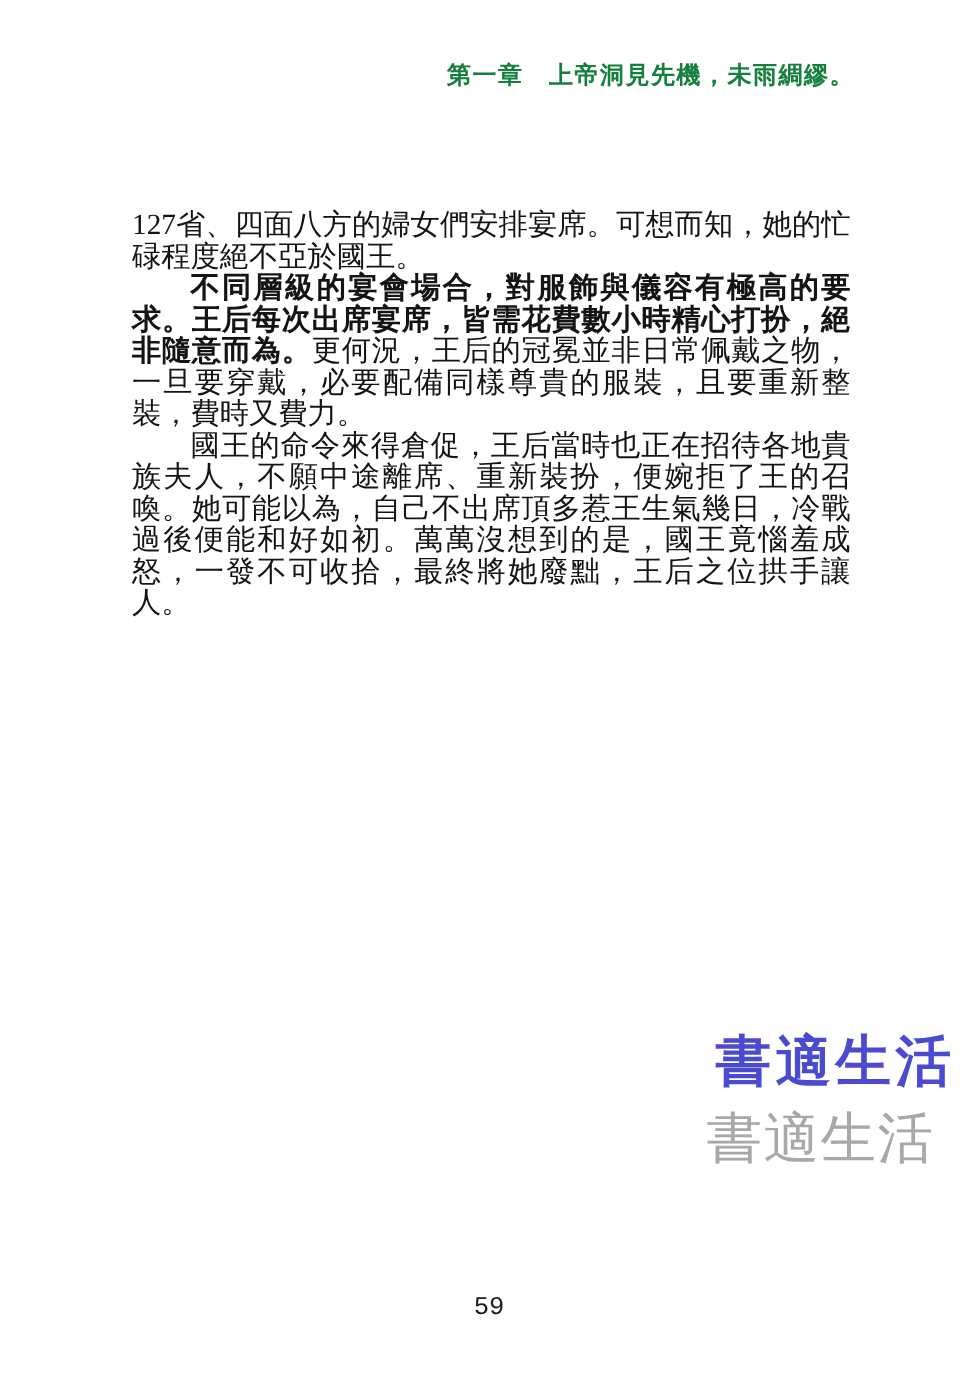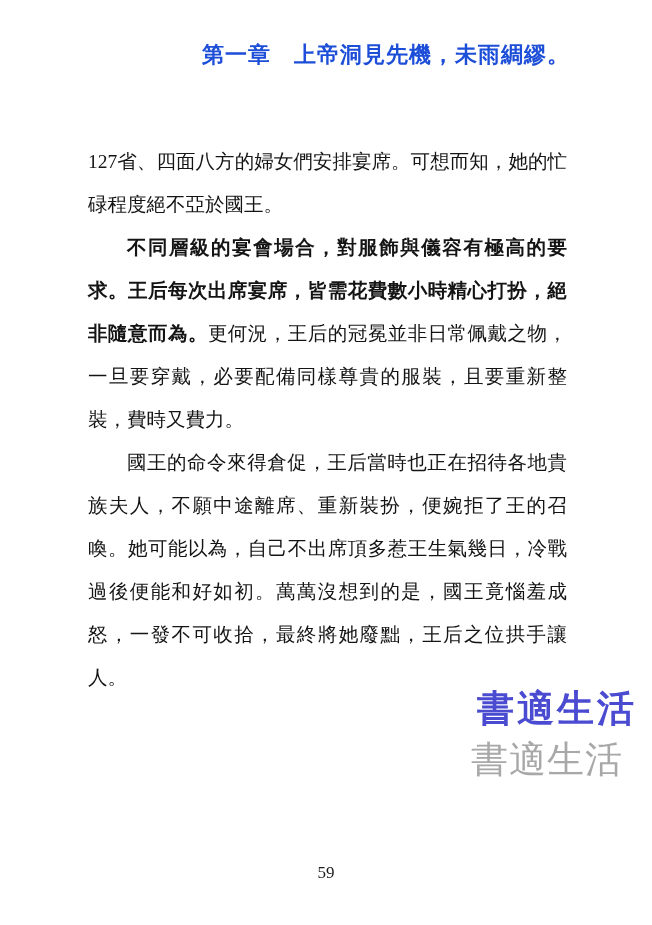--- a/index.html
+++ b/index.html
@@ -14,54 +14,54 @@
   }
   .page {
     position: absolute;
     inset: 0;
     background: #ffffff;
   }
   .chapter-header {
     position: absolute;
     top: 40px;
     right: 82px;
-    font-size: 22px;
+    font-size: 16px;
     font-weight: bold;
     letter-spacing: 1px;
-    color: #1d4ed8;
+    color: #15803d;
     white-space: nowrap;
     z-index: 1;
   }
   .body-text {
     position: absolute;
     left: 88px;
     top: 140px;
     width: 479px;
     font-size: 19.5px;
-    line-height: 43px;
+    line-height: 21px;
     text-align: justify;
     text-justify: inter-ideograph;
     color: #141414;
     z-index: 1;
   }
   .body-text p {
     margin: 0;
     padding: 0;
   }
   .body-text p.indent {
     text-indent: 2em;
   }
   .b { font-weight: bold; }
   .page-number {
     position: absolute;
     top: 863px;
     left: 0;
     width: 100%;
     text-align: center;
-    font-family: Liberation Serif, serif;
+    font-family: Liberation Mono, monospace;
     font-size: 17px;
     color: #1c1c1c;
     z-index: 1;
   }
   .watermark {
     position: absolute;
     white-space: nowrap;
     line-height: 1;
     pointer-events: none;
     font-family: Liberation Mono, monospace;

